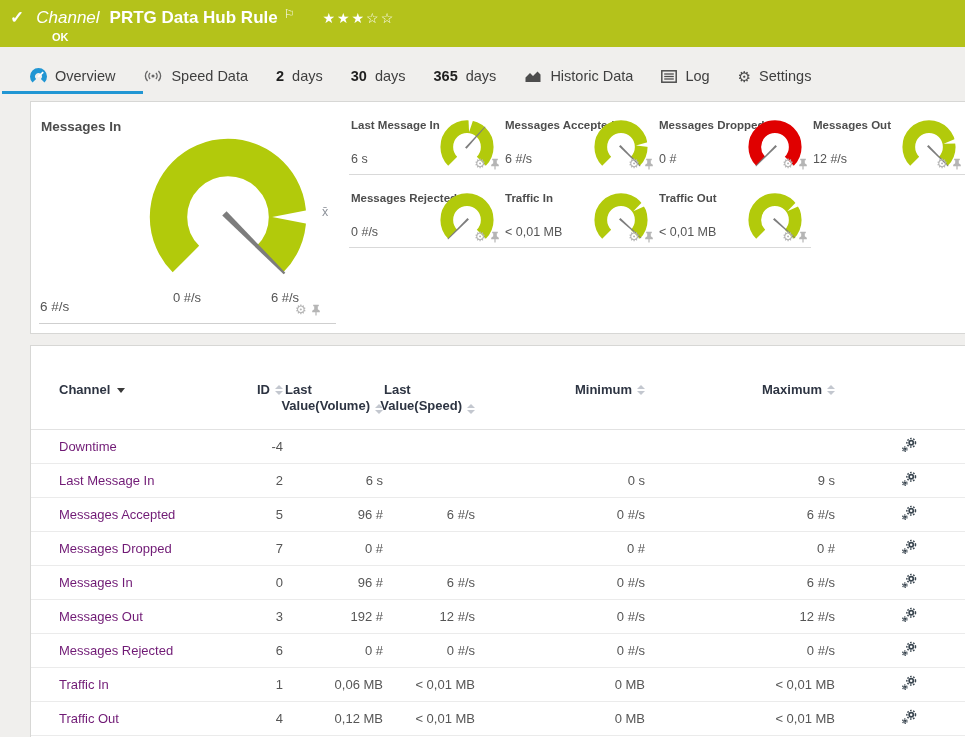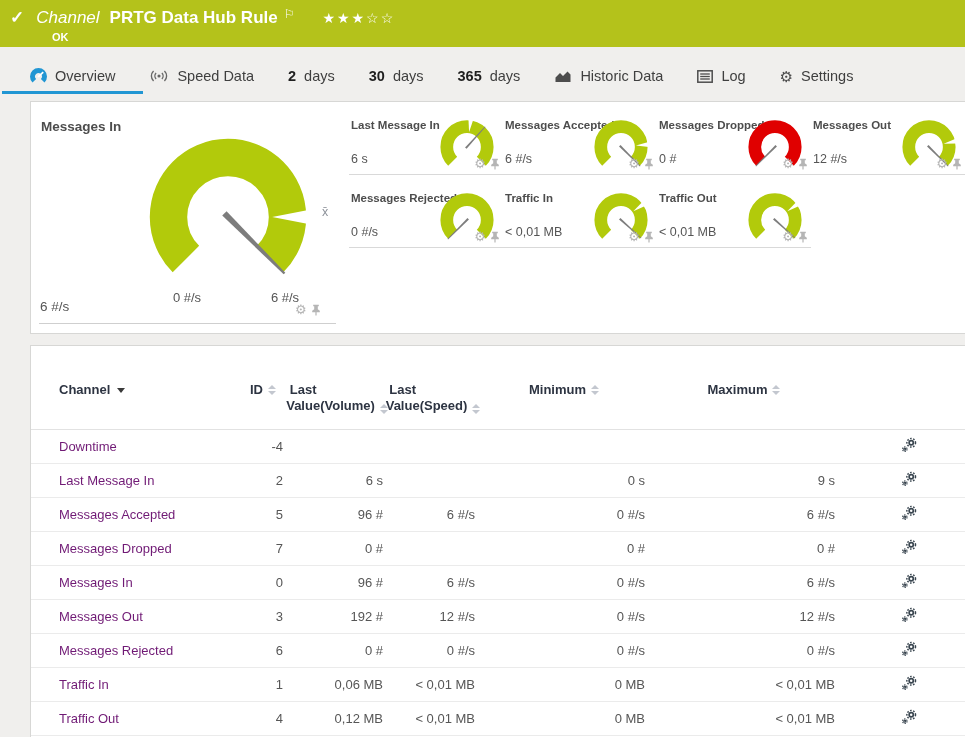--- a/index.html
+++ b/index.html
@@ -10,21 +10,21 @@
   
   .topbar{height:47px;color:#fff;position:relative;}
   .topbar-line{display:flex;align-items:center;padding:7px 0 0 10px;}
   .check{font-size:17px;font-weight:bold;margin-right:12px;}
   .sensor-type{font-style:italic;font-size:17px;margin-right:10px;}
   .sensor-name{font-weight:bold;font-size:17px;}
   .flag{font-size:12px;margin:-8px 0 0 6px;}
   .stars{margin-left:28px;font-size:14px;letter-spacing:2px;cursor:pointer;}
   .status{margin:3px 0 0 52px;font-size:11px;font-weight:bold;}
   
-  .tabbar{display:flex;gap:30px;margin:13px 0 0 28px;height:32px;align-items:center;}
+  .tabbar{display:flex;gap:24px;margin:13px 0 0 28px;height:32px;align-items:center;}
   .tab{display:flex;align-items:center;gap:8px;font-size:14.5px;color:#3f3f3f;position:relative;height:32px;padding:0 2px;cursor:pointer;white-space:nowrap;}
   .tab .num{font-weight:bold;color:#1f1f1f;}
   .tab.active::after{content:"";position:absolute;left:-26px;right:-26px;bottom:-2px;height:3px;background:var(--blue,#2196d3);}
   .t-icon{display:inline-flex;align-items:center;}
   .gear-glyph{font-size:15px;color:#4d4d4d;line-height:1;}
   
   .panel{background:#fff;border:1px solid #d7d7d5;margin-left:30px;width:950px;box-sizing:border-box;position:relative;}
   .gauges-panel{margin-top:9px;height:233px;}
   .table-panel{margin-top:11px;height:420px;}
   
@@ -43,21 +43,21 @@
   .mini-grid{position:absolute;left:318px;top:0;display:grid;grid-template-columns:repeat(4,154px);grid-auto-rows:73px;}
   .mini-cell{position:relative;border-bottom:1px solid #d9d9d9;}
   .mini-title{padding:17px 0 0 2px;font-size:11.5px;font-weight:bold;color:#4d4d4d;white-space:nowrap;}
   .mini-gauge{position:absolute;right:7px;top:16px;width:58px;height:52px;}
   .mini-value{position:absolute;left:2px;bottom:8px;font-size:12.5px;color:#555;white-space:nowrap;}
   .mini-cell .cell-icons{right:3px;bottom:4px;}
   
   table{width:100%;border-collapse:collapse;table-layout:fixed;margin-top:28px;}
   th{font-size:13px;color:#2d3442;font-weight:bold;vertical-align:top;padding:8px 8px 14px 0;}
   th.c-ch{text-align:left;padding-left:28px;}
-  th.c-r .h-wrap{display:flex;justify-content:center;}
+  th.c-r .h-wrap{display:flex;justify-content:flex-end;}
   .h-lines{display:flex;flex-direction:row;align-items:flex-end;line-height:1.25;}
   .h-line2{display:flex;align-items:center;}
   td{height:33px;font-size:13px;color:#565656;border-bottom:1px solid #ebebeb;padding:0 8px 0 0;white-space:nowrap;}
   td.c-ch{padding-left:28px;color:#701a75;}
   td.c-r{text-align:right;}
   td.c-ico{padding-left:58px;}
   thead th{border-bottom:1px solid #e2e2e2;}
   .sort{display:inline-flex;flex-direction:column;margin-left:5px;transform:translateY(3px);}
   .s-up{width:0;height:0;border-left:4px solid transparent;border-right:4px solid transparent;border-bottom:4.5px solid #c3c7cf;margin-bottom:2px;}
   .s-down{width:0;height:0;border-left:4px solid transparent;border-right:4px solid transparent;border-top:4.5px solid #c3c7cf;}

